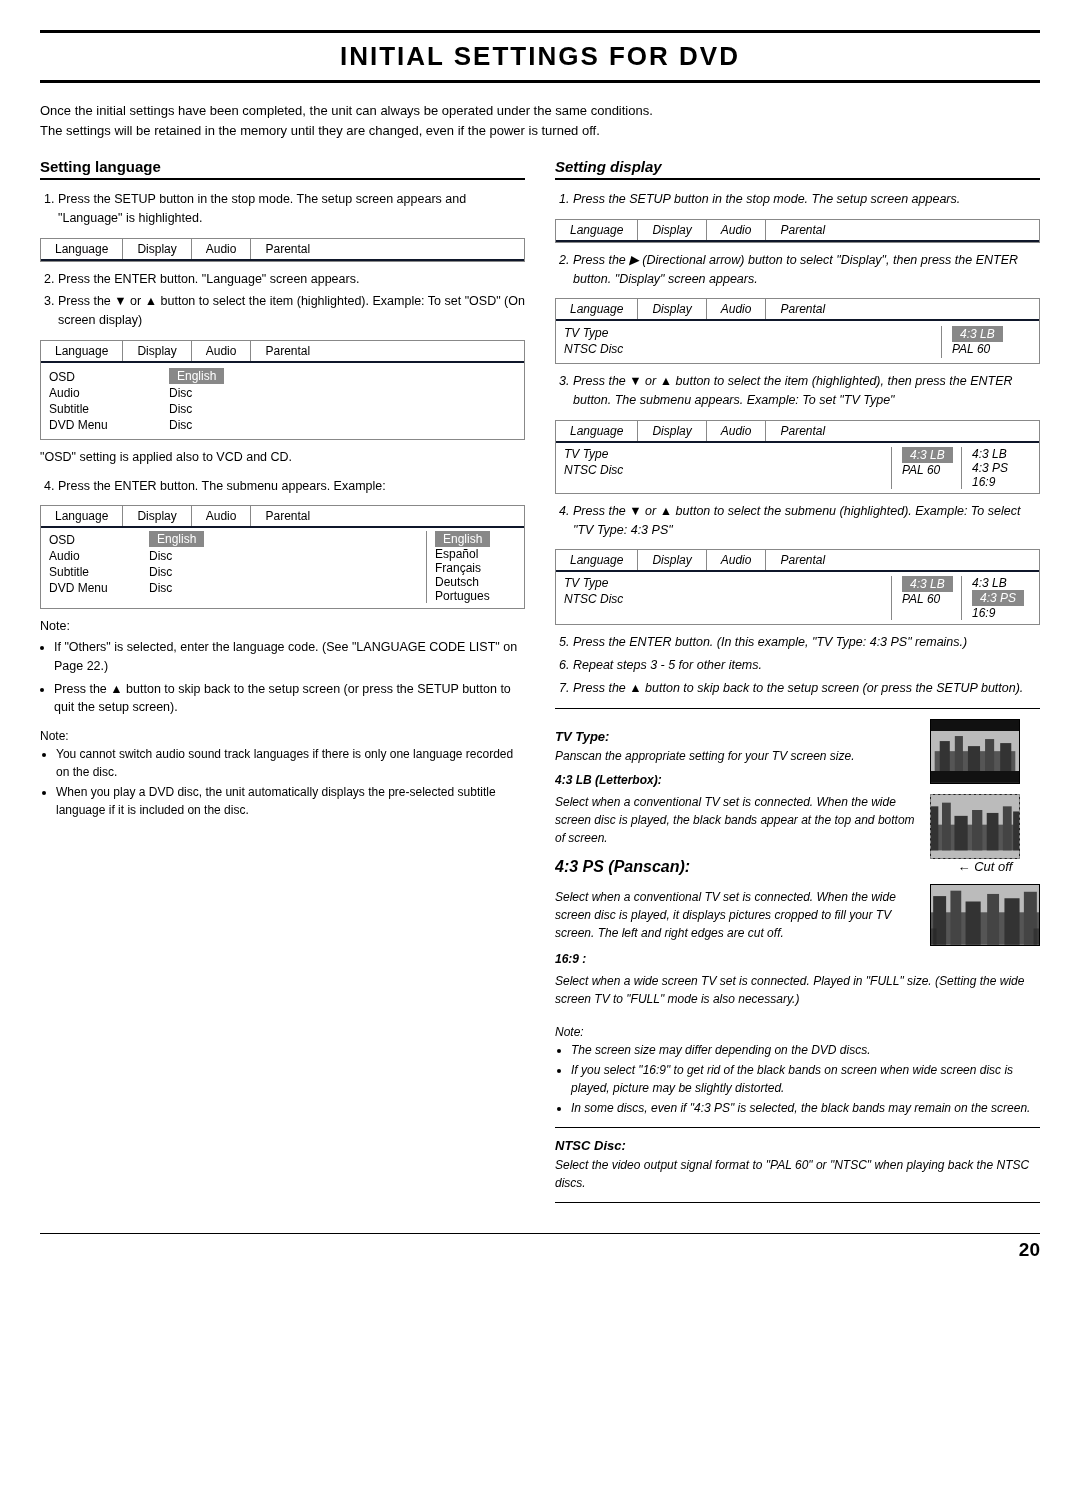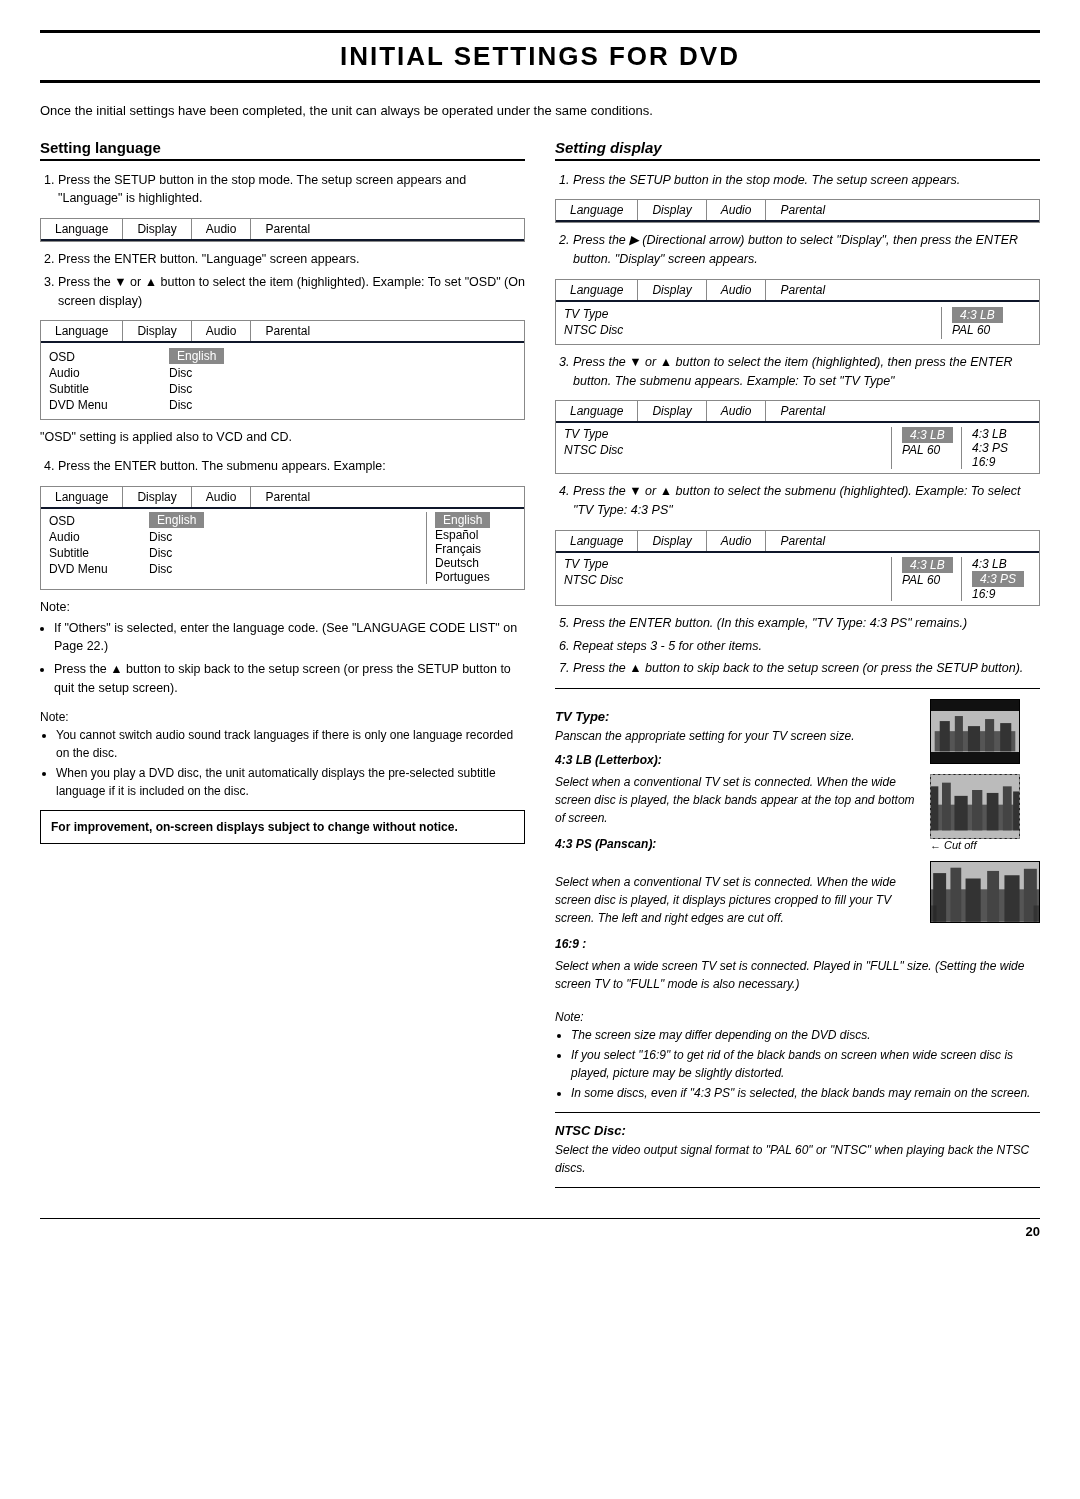--- a/index.html
+++ b/index.html
@@ -127,39 +127,40 @@
       background: #222;
       position: relative;
       overflow: hidden;
     }
     .tv-img svg {
       width: 100%;
       height: 100%;
     }
     .page-number {
       text-align: right;
-      font-size: 13px;
+      font-size: 19px;
       font-weight: bold;
       margin-top: 20px;
       border-top: 1.5px solid #000;
       padding-top: 5px;
     }
     .divider {
       border: none;
       border-top: 1px solid #000;
       margin: 10px 0;
     }
   </style>
 </head>
 <body>
 
 <h1 class="page-title">INITIAL SETTINGS FOR DVD</h1>
 
 <div class="intro-text">
   <p>Once the initial settings have been completed, the unit can always be operated under the same conditions.</p>
+  <p>The settings will be retained in the memory until they are changed, even if the power is turned off.</p>
 </div>
 
 <div class="two-col">
 
   <div class="col-left">
     <h2 class="section-title">Setting language</h2>
 
     <div class="step-block">
       <ol start="1">
         <li>Press the SETUP button in the stop mode. The setup screen appears and "Language" is highlighted.</li>
@@ -266,21 +267,20 @@
     </div>
 
     <div class="note-plain">
       <span>Note:</span>
       <ul>
         <li>You cannot switch audio sound track languages if there is only one language recorded on the disc.</li>
         <li>When you play a DVD disc, the unit automatically displays the pre-selected subtitle language if it is included on the disc.</li>
       </ul>
     </div>
 
-    <div class="note-box">For improvement, on-screen displays subject to change without notice.</div>
   </div>
 
   <div class="col-right">
     <h2 class="section-title">Setting display</h2>
 
     <div class="step-block">
       <ol start="1">
         <li>Press the SETUP button in the stop mode. The setup screen appears.</li>
       </ol>
     </div>
@@ -429,21 +429,21 @@
                 <rect x="-5" y="5" width="15" height="60" fill="#333"></rect>
                 <rect x="15" y="0" width="12" height="65" fill="#444"></rect>
                 <rect x="32" y="18" width="18" height="47" fill="#333"></rect>
                 <rect x="56" y="10" width="14" height="55" fill="#444"></rect>
                 <rect x="76" y="14" width="16" height="51" fill="#333"></rect>
                 <rect x="98" y="5" width="12" height="60" fill="#444"></rect>
                 <rect x="112" y="12" width="10" height="53" fill="#333"></rect>
               </svg>
             </div>
           </div>
-          <div style="font-size:11px; text-align:left;">
+          <div style="font-size:13px; text-align:center;">
             ← <span>Cut off</span>
           </div>
         </div>
 
         <div style="text-align:center;">
           <div class="tv-img" style="width:110px; height:62px;">
             <div style="background:#bbb; height:100%; width:100%; display:flex; align-items:center; justify-content:center;">
               <svg viewBox="0 0 100 55" width="110" height="62">
                 <rect x="0" y="25" width="100" height="30" fill="#555"></rect>
                 <rect x="2" y="10" width="12" height="45" fill="#333"></rect>
@@ -460,21 +460,21 @@
         </div>
       </div>
 
       <div>
         <div class="sub-header">TV Type:</div>
         <p style="font-size:12px; line-height:1.5; margin-bottom:6px;">Panscan the appropriate setting for your TV screen size.</p>
 
         <p style="font-size:12px; line-height:1.5; margin-bottom:4px;"><strong>4:3 LB (Letterbox):</strong></p>
         <p style="font-size:12px; line-height:1.5; margin-bottom:8px;">Select when a conventional TV set is connected. When the wide screen disc is played, the black bands appear at the top and bottom of screen.</p>
 
-        <p style="font-size:12px; line-height:1.5; margin-bottom:20px;"><strong>4:3 PS (Panscan):</strong></p>
+        <p style="font-size:16px; line-height:1.5; margin-bottom:9px;"><strong>4:3 PS (Panscan):</strong></p>
         <p style="font-size:12px; line-height:1.5; margin-bottom:8px;">Select when a conventional TV set is connected. When the wide screen disc is played, it displays pictures cropped to fill your TV screen. The left and right edges are cut off.</p>
 
         <p style="font-size:12px; line-height:1.5; margin-bottom:4px;"><strong>16:9 :</strong></p>
         <p style="font-size:12px; line-height:1.5; margin-bottom:8px;">Select when a wide screen TV set is connected. Played in "FULL" size. (Setting the wide screen TV to "FULL" mode is also necessary.)</p>
       </div>
     </div>
 
     <div class="note-plain">
       <span>Note:</span>
       <ul>

